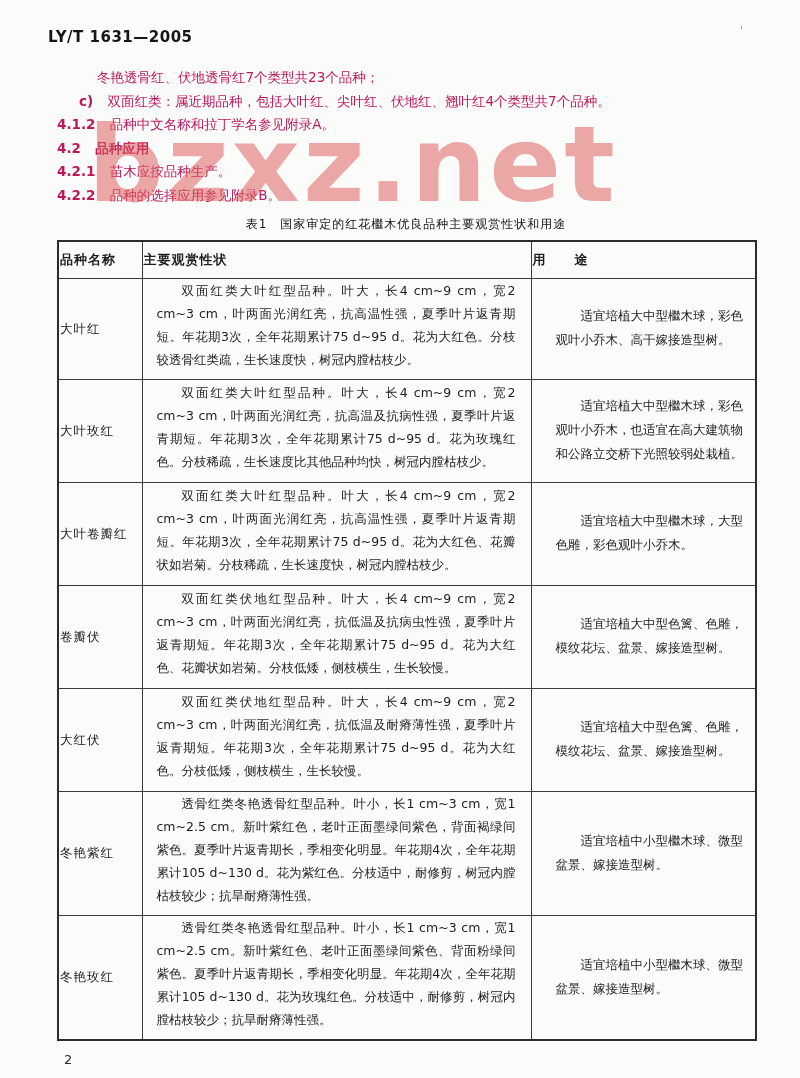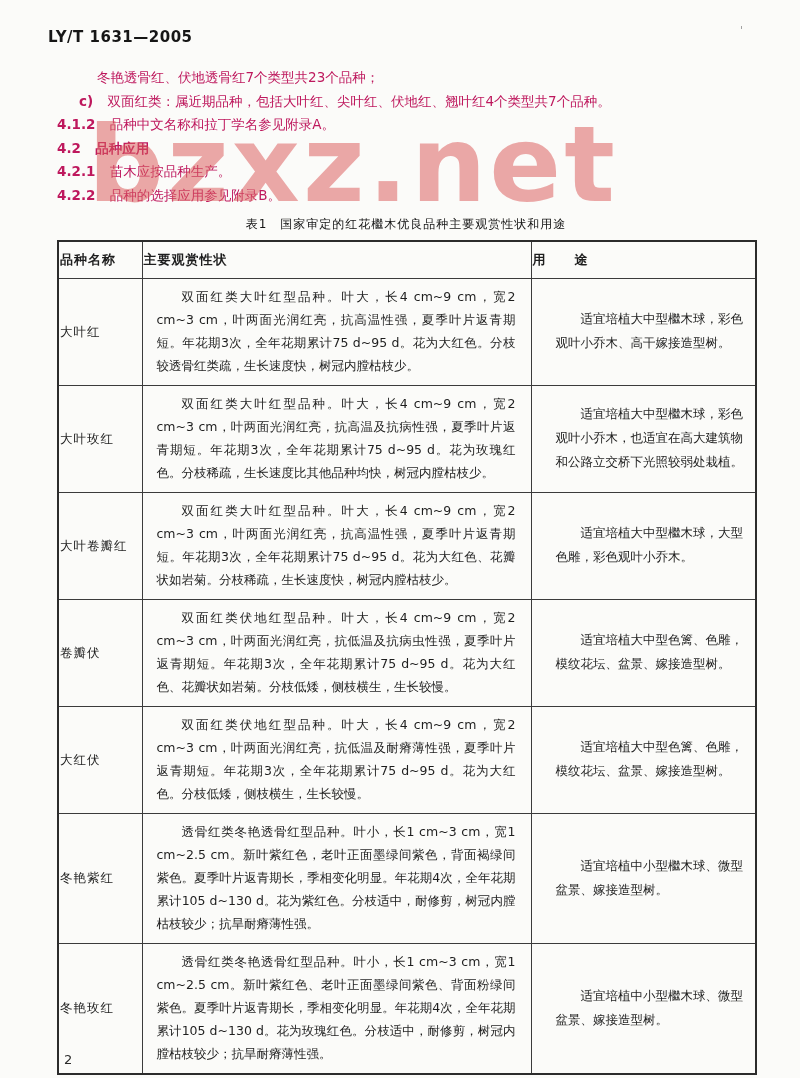--- a/index.html
+++ b/index.html
@@ -90,21 +90,21 @@
     font-weight: bold;
     text-align: left;
     letter-spacing: 1px;
   }
   td.name-cell {
     text-align: left;
     letter-spacing: 1px;
     font-size: 13px;
   }
   td.traits-cell {
-    padding: 6px 15px 8px 14px;
+    padding: 0 15px 8px 14px;
     text-align: justify;
     text-indent: 2em;
     line-height: 23px;
   }
   td.use-cell {
     padding: 6px 12px 8px 24px;
     text-align: justify;
     text-indent: 2em;
     line-height: 24px;
   }

